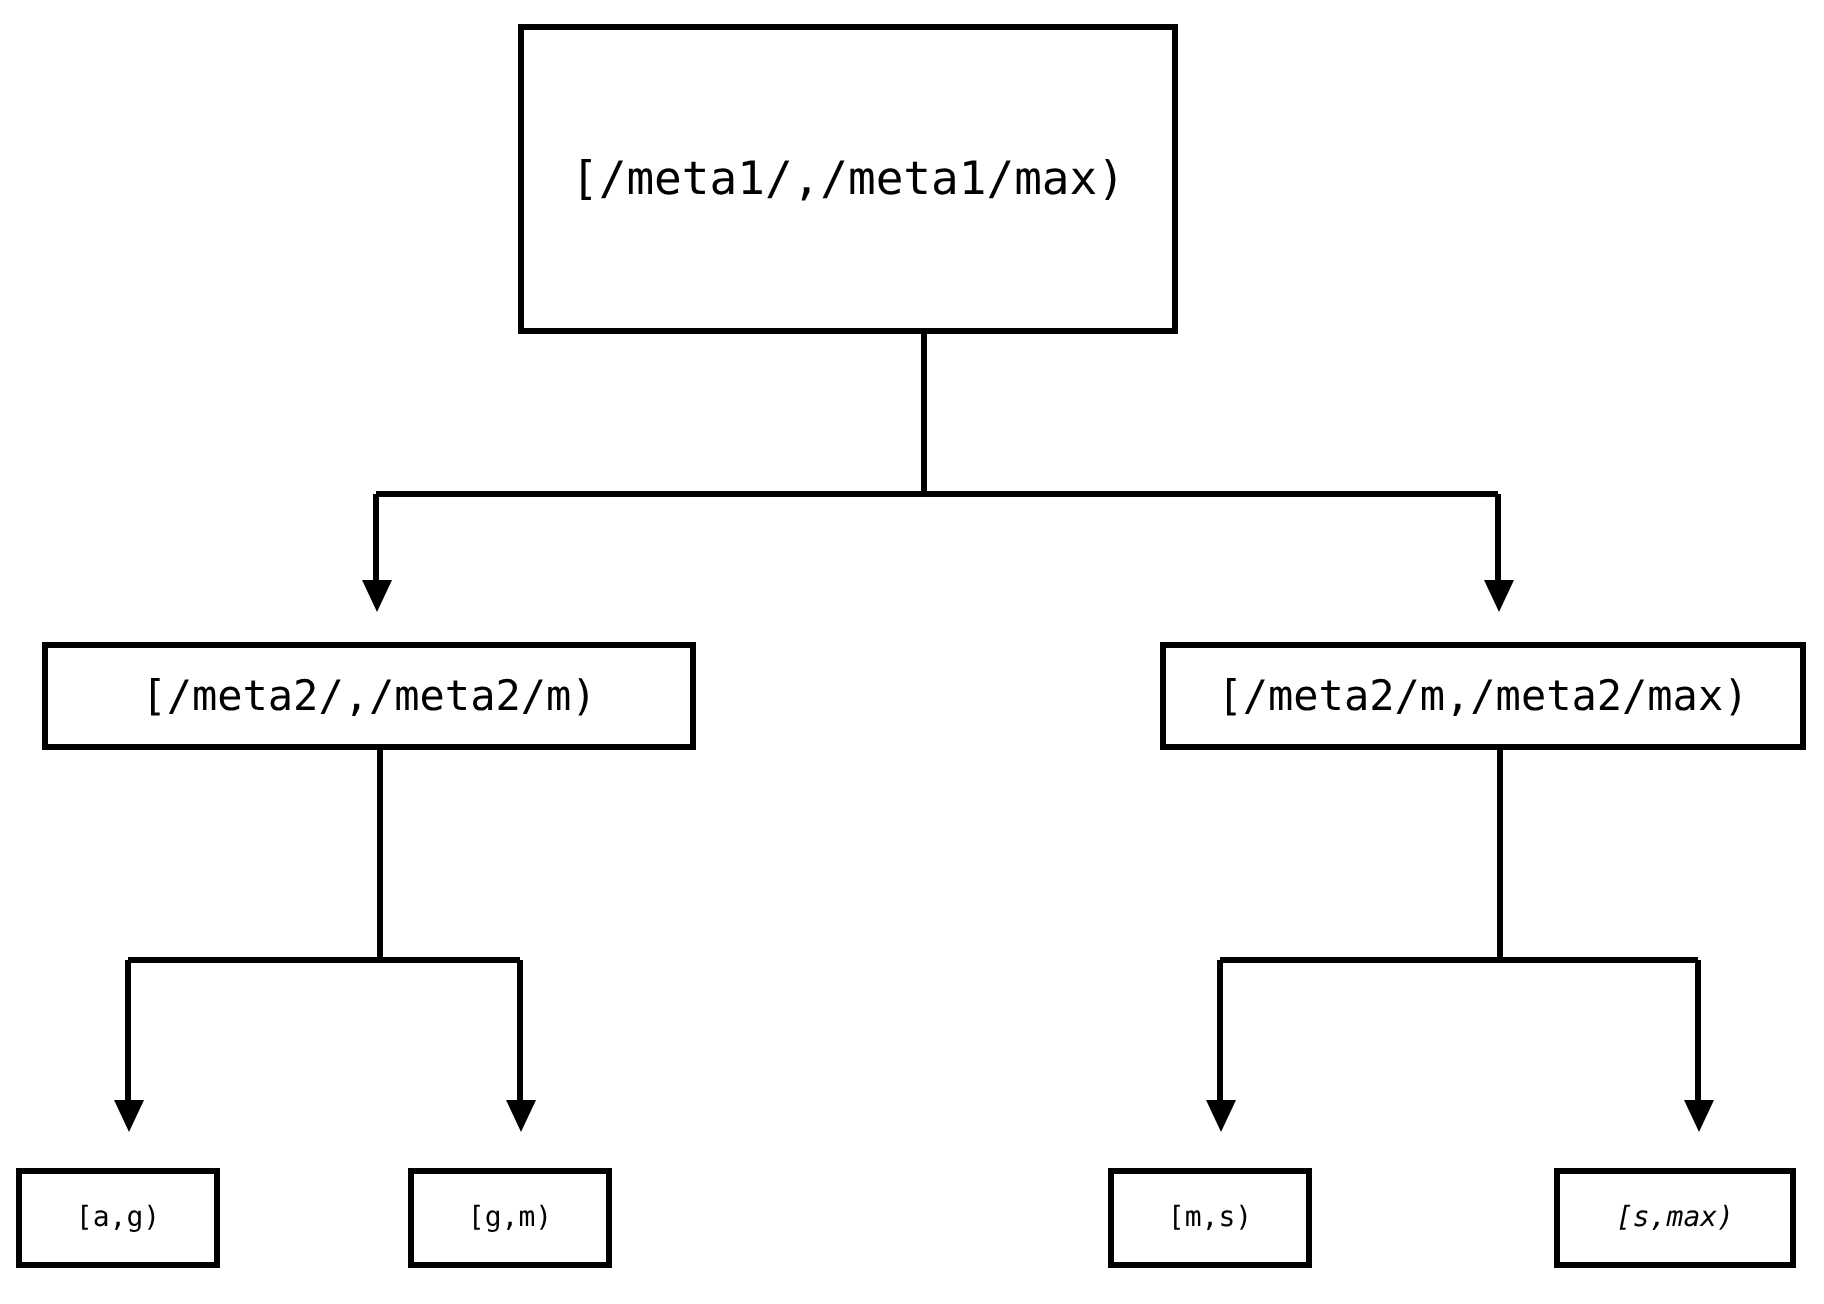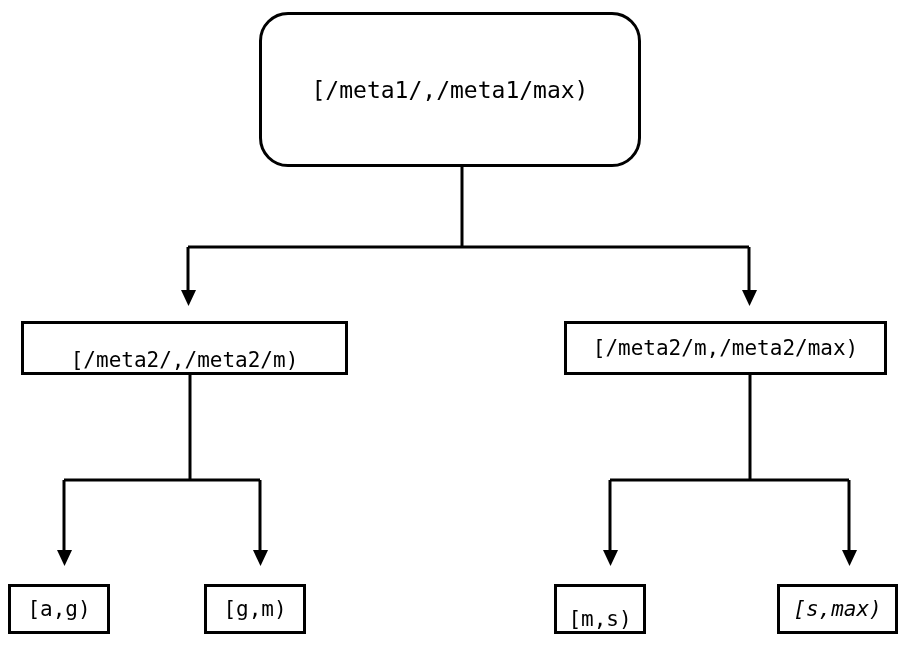--- a/index.html
+++ b/index.html
@@ -37,50 +37,48 @@
   .node-label {
     font-family: "DejaVu Sans Mono", "Liberation Mono", monospace;
     color: #000000;
     white-space: pre;
     letter-spacing: 0px;
   }
   
   #node-root {
     left: 259px;
     top: 12px;
-    width: 382px;
+    width: 330px;
     height: 155px;
-    border-radius: 29px;
   }
   #node-root .node-label { font-size: 23px; }
   
   #node-meta2-low {
     left: 21px;
     top: 321px;
     width: 327px;
     height: 54px;
-    align-items: flex-end;
   }
   #node-meta2-high {
-    left: 564px;
+    left: 580px;
     top: 321px;
     width: 323px;
     height: 54px;
   }
   #node-meta2-low .node-label,
   #node-meta2-high .node-label { font-size: 21px; }
   
   .leaf {
     top: 584px;
     height: 50px;
   }
-  .leaf .node-label { font-size: 21px; }
+  .leaf .node-label { font-size: 14px; }
   #node-leaf-ag   { left: 8px;   width: 102px; }
   #node-leaf-gm   { left: 204px; width: 102px; }
-  #node-leaf-ms   { left: 554px; width: 92px; align-items: flex-end; }
+  #node-leaf-ms   { left: 554px; width: 102px; }
   #node-leaf-smax { left: 777px; width: 121px; font-style: italic; }
 </style>
 </head>
 <body>
 
 <div id="diagram-canvas">
 
   <svg id="edge-layer" viewBox="0 0 912 652" width="912" height="652" xmlns="http://www.w3.org/2000/svg">
 
     <g>

